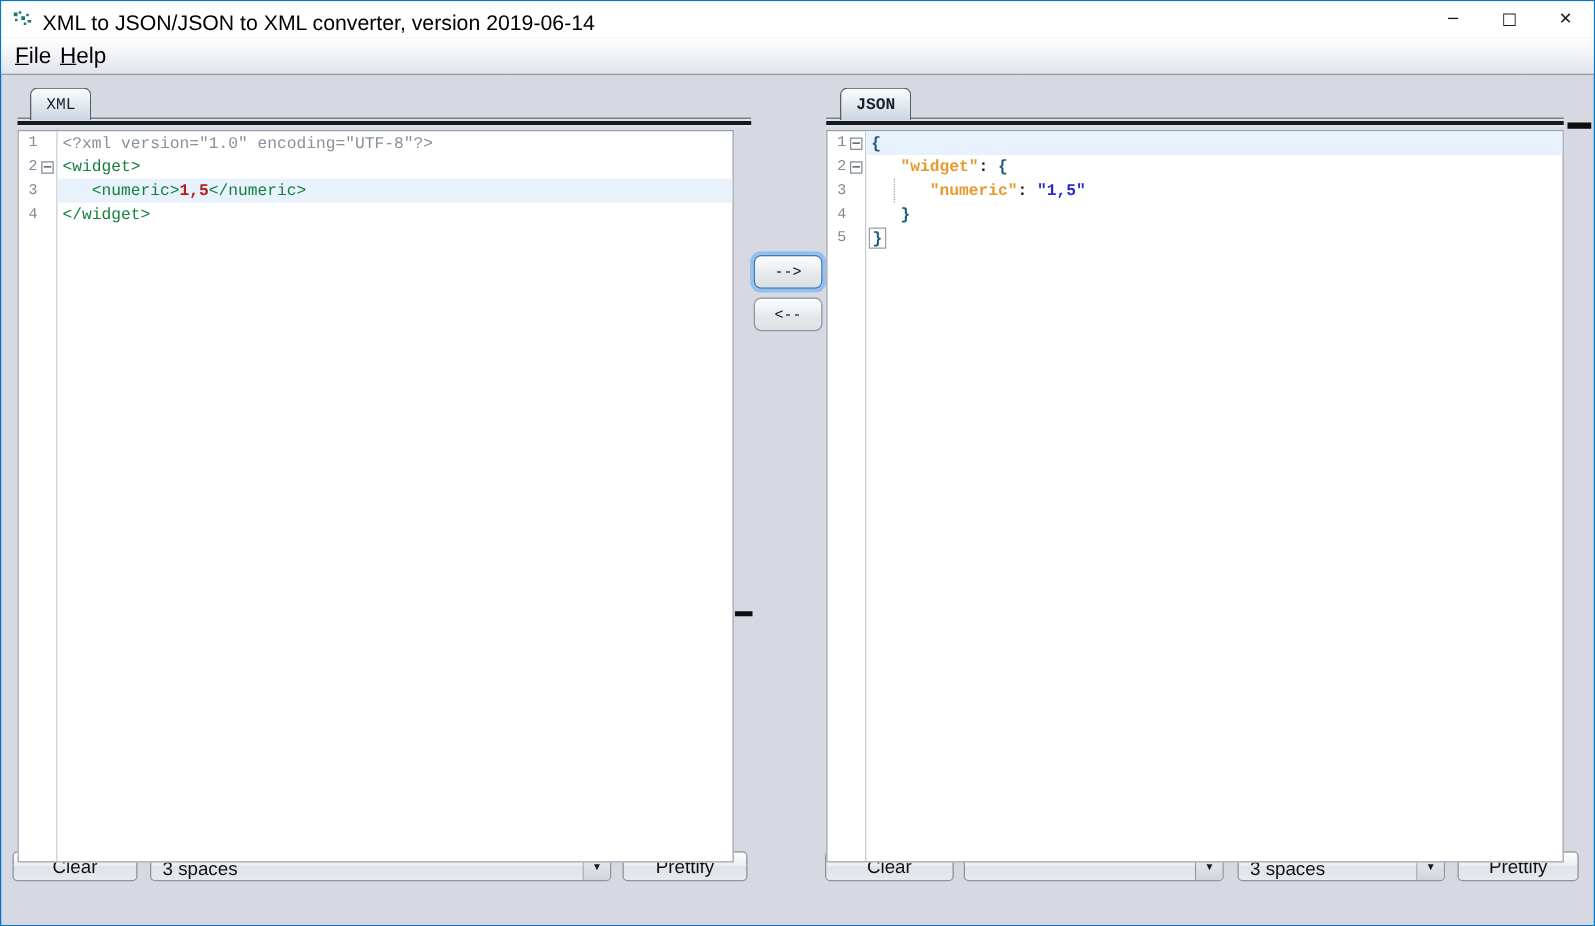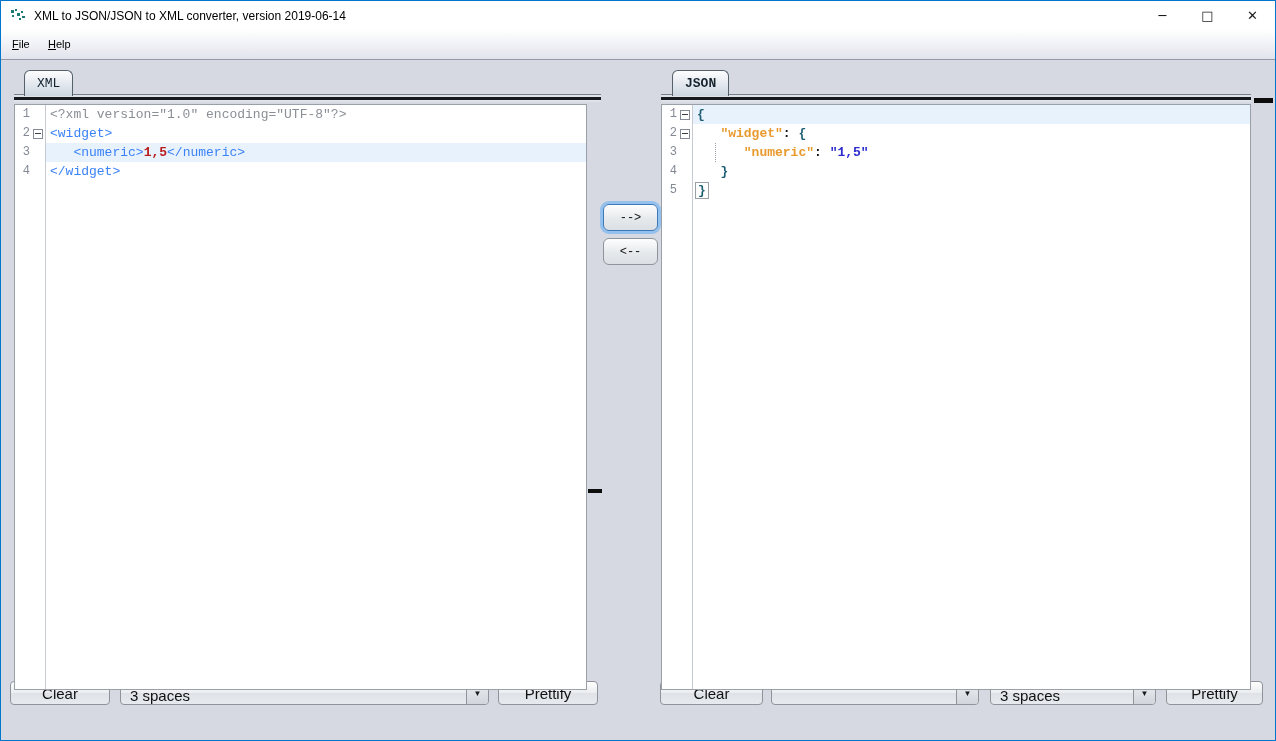--- a/index.html
+++ b/index.html
@@ -1,28 +1,28 @@
 <!DOCTYPE html>
 <html><head>
 <meta charset="utf-8">
 <style>
   html,body{margin:0;padding:0;background:#c0c0c0;}
   #app{position:relative;width:1276px;height:741px;background:#d6d9e1;overflow:hidden;
        box-shadow:inset 0 0 0 1px #0077cc;font-family:"Liberation Sans",sans-serif;}
   
   .titlebar{position:absolute;left:1px;top:1px;width:1274px;height:29px;background:#ffffff;}
   .app-icon{position:absolute;left:9px;top:7px;width:16px;height:16px;}
-  .title-text{position:absolute;left:33px;top:8px;font-size:12px;color:#000;white-space:nowrap;}
+  .title-text{position:absolute;left:33px;top:8px;font-size:17px;color:#000;white-space:nowrap;}
   .win-btn{position:absolute;top:0;width:45px;height:29px;display:flex;align-items:center;justify-content:center;
            font-family:"DejaVu Sans",sans-serif;font-size:13px;color:#1a1a1a;}
   #btn-min{right:90px;}#btn-max{right:45px;}#btn-close{right:0;}
   
   .menubar{position:absolute;left:1px;top:30px;width:1274px;height:30px;
            background:linear-gradient(#ffffff,#e1e4ec);border-bottom:1px solid #939aa5;box-sizing:border-box;}
-  .menu-item{position:absolute;top:0;height:29px;line-height:29px;padding:0 6px;font-size:11px;color:#000;}
+  .menu-item{position:absolute;top:0;height:29px;line-height:29px;padding:0 6px;font-size:18px;color:#000;}
   .menu-item::first-letter{text-decoration:underline;}
   #menu-file{left:5px;}#menu-help{left:41px;}
   
   .tab{position:absolute;height:25px;line-height:25px;padding:0 12px;z-index:3;
        background:linear-gradient(#fdfdfe,#ccd6e1);border:1px solid #55606b;border-bottom:none;
        border-radius:6px 6px 0 0;font-family:"Liberation Mono","DejaVu Sans Mono",monospace;
        font-size:13px;color:#15232f;}
   #tab-xml{left:24px;top:70px;}
   #tab-json{left:672px;top:70px;font-weight:bold;}
   .tabline{position:absolute;height:8px;z-index:1;
@@ -37,21 +37,21 @@
   .gutter-sep{position:absolute;left:30px;top:0;bottom:0;width:1px;background:#c7ccd4;}
   .code-row{position:relative;height:19px;font-family:"Liberation Mono","DejaVu Sans Mono",monospace;
             font-size:13px;line-height:19px;white-space:pre;}
   .hl-bg{position:absolute;left:31px;right:0;top:0;bottom:0;background:#e8f2fc;}
   .ln{position:absolute;left:0;width:15px;text-align:right;color:#828894;font-size:12px;}
   .fold{position:absolute;left:18px;top:5px;width:10px;height:10px;border:1px solid #848b96;background:#fff;box-sizing:border-box;}
   .fold::after{content:"";position:absolute;left:1px;right:1px;top:3px;height:1px;background:#3a3f46;}
   .code-content{position:absolute;left:35px;top:0;height:19px;}
   .guide{position:absolute;left:53px;top:0;bottom:0;width:0;border-left:1px dotted #9aa0a8;}
   .t-gray{color:#8a8f96;}
-  .t-tag{color:#3b82f6;}
+  .t-tag{color:#15803d;}
   .t-plain{color:#141414;}
   .t-bold{color:#b91c1c;font-weight:bold;}
   .t-key{color:#e89a2e;font-weight:bold;}
   .t-punct{color:#141414;font-weight:bold;}
   .t-value{color:#2b2bcd;font-weight:bold;}
   .t-brace{color:#1e5e74;font-weight:bold;}
   .t-brace-box{color:#1e5e74;font-weight:bold;border:1px solid #9aa0a8;padding:0 2px;margin-left:-2px;}
   
   .mid-btn{position:absolute;left:603px;width:55px;height:27px;box-sizing:border-box;border-radius:6px;
            background:linear-gradient(#fefefe,#e6e9ec 55%,#dcdfe3);border:1px solid #8f949b;

